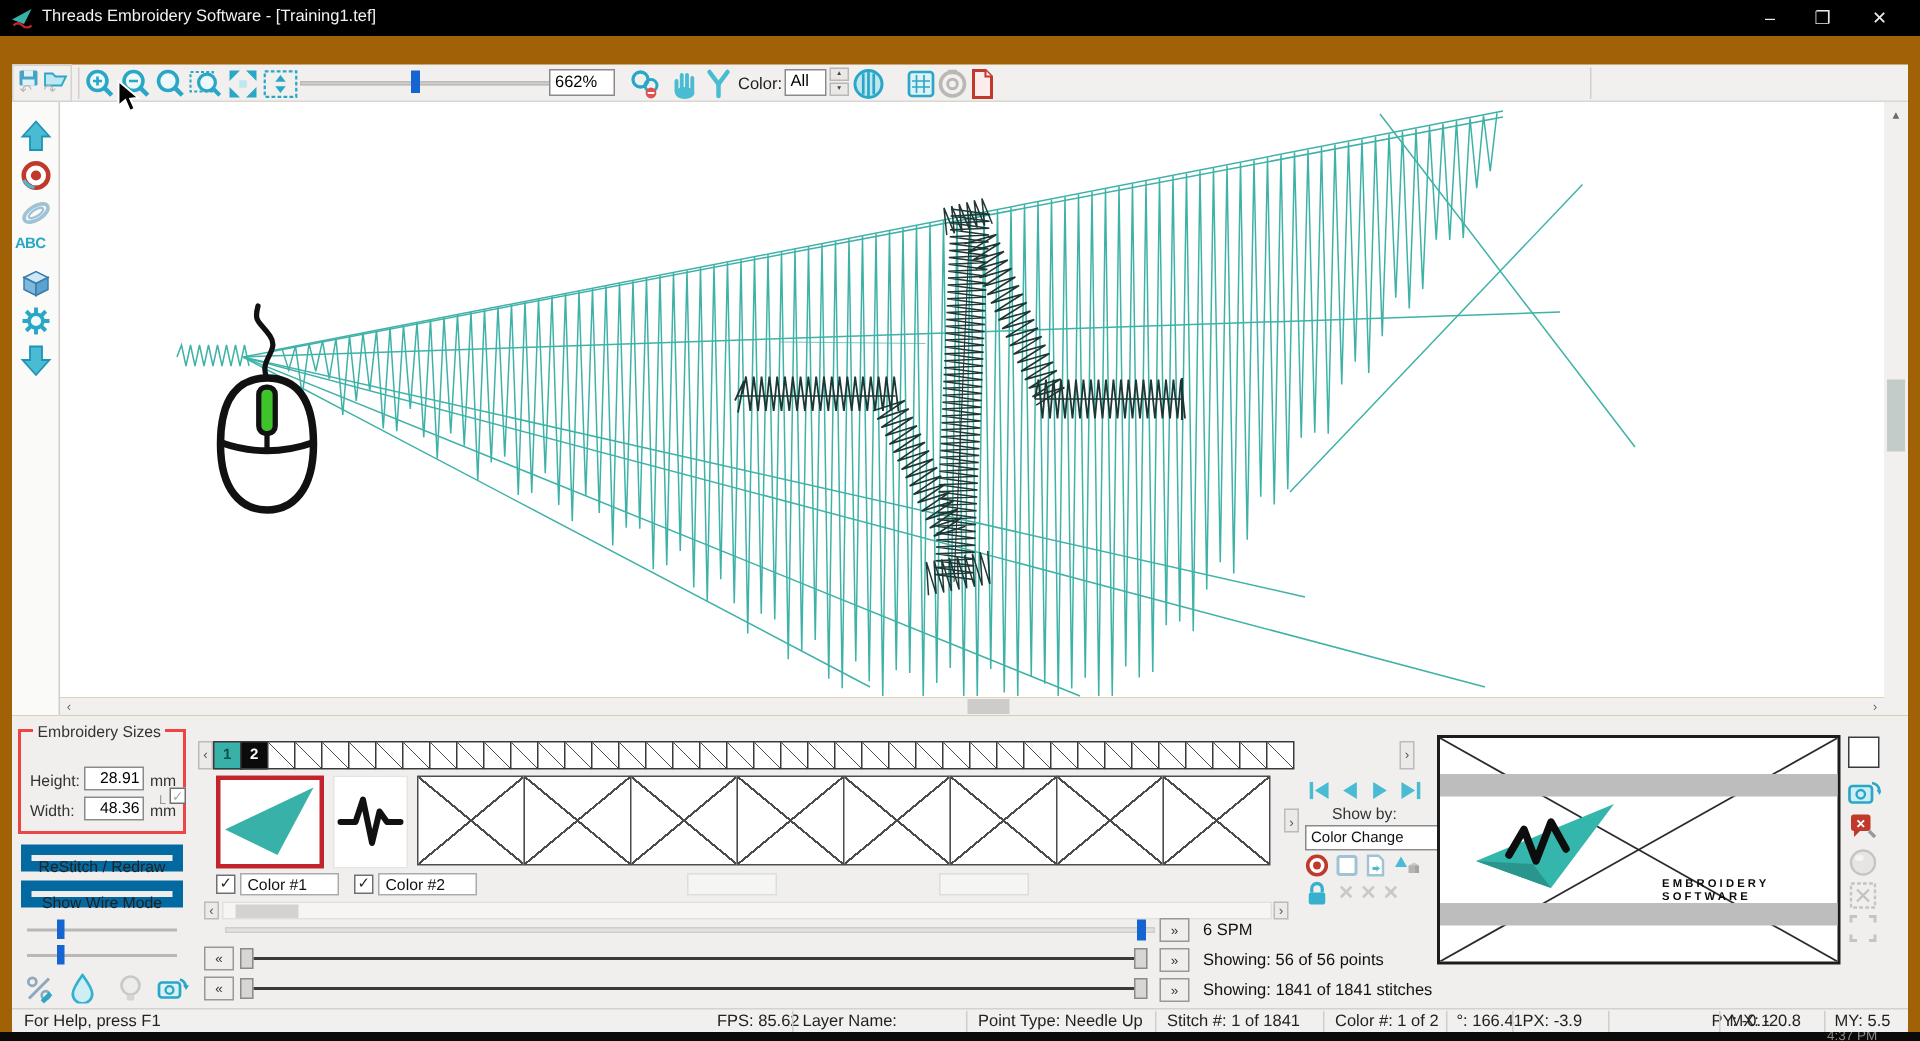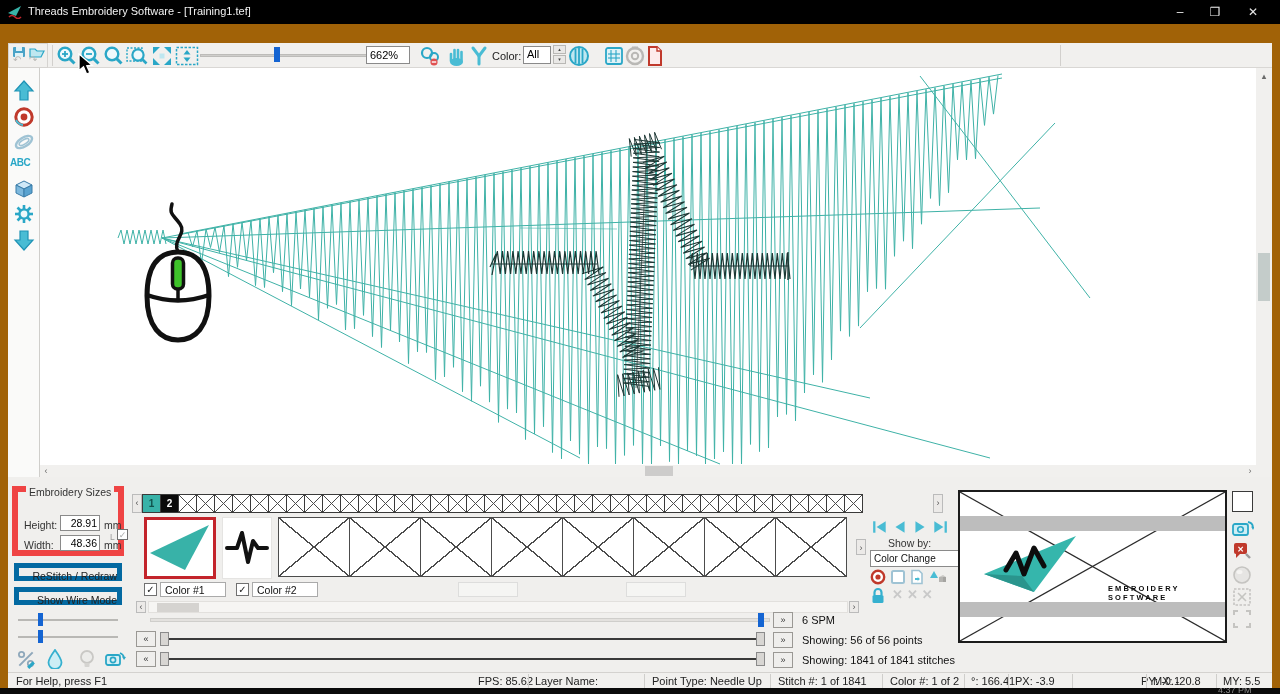--- a/index.html
+++ b/index.html
@@ -38,25 +38,25 @@
   .hscroll { position:absolute; left:40px; top:465px; width:1216px; height:12px; background:#f1f0ee; }
   .hthumb { position:absolute; left:605px; top:1px; width:28px; height:10px; background:#cdcccb; }
   .scroll-arrow { position:absolute; font-size:9px; color:#6a6a6a; line-height:12px; text-align:center; width:12px; height:12px; }
   .vscroll { position:absolute; left:1256px; top:68px; width:16px; height:409px; background:#f1f0ee; }
   .vthumb { position:absolute; left:2px; top:185px; width:12px; height:48px; background:#c4ccca; }
   .cursor-arrow { position:absolute; left:78px; top:53px; z-index:50; }
 
   
   .bottom { position:absolute; left:8px; top:477px; width:1264px; height:195px; background:#f0efed; }
 
-  .group-box { position:absolute; left:4px; top:9px; width:112px; height:70px; border:6px solid #ef4444; }
+  .group-box { position:absolute; left:4px; top:9px; width:112px; height:70px; border:2px solid #ef4444; }
   .group-title { position:absolute; left:8px; top:-6px; background:#f0efed; padding:0 3px; font-size:10.5px; color:#333; }
   .fld-label { position:absolute; font-size:10.5px; color:#333; }
   .fld-input { position:absolute; width:40px; height:16px; border:1px solid #8a8a8a; background:#fff; font-size:10.5px; text-align:right; padding:0 2px; font-family:"Liberation Sans",sans-serif; }
-  .panel-btn { position:absolute; left:6px; width:108px; height:18px; background:#efeeec; border:5px solid #0369a1; font-size:10.5px; color:#222; text-align:right; line-height:16px; }
+  .panel-btn { position:absolute; left:6px; width:108px; height:18px; background:#efeeec; border:7px solid #0369a1; font-size:10.5px; color:#222; text-align:center; line-height:16px; }
   .mini-slider-track { position:absolute; left:10px; width:100px; height:2px; background:#b9b8b5; }
   .mini-slider-handle { position:absolute; width:5px; height:13px; background:#1464d2; top:-6px; }
 
   .csq { display:inline-block; width:19px; height:19px; border:1px solid #3a3a3a; margin-left:-1px; vertical-align:top; font-size:10px; font-weight:bold; text-align:center; line-height:18px; background:#fff; }
   .xsq, .xthumb { background-color:#fff;
     background-image:
       linear-gradient(to top right, transparent 49.2%, #4c4c4c 49.2%, #4c4c4c 50.8%, transparent 50.8%),
       linear-gradient(to bottom right, transparent 49.2%, #4c4c4c 49.2%, #4c4c4c 50.8%, transparent 50.8%); }
   #color-strip { position:absolute; left:135px; top:17px; white-space:nowrap; }
   .strip-btn { position:absolute; width:10px; height:19px; background:#eceae8; border:1px solid #bbb; color:#555; font-size:9px; text-align:center; line-height:17px; }

